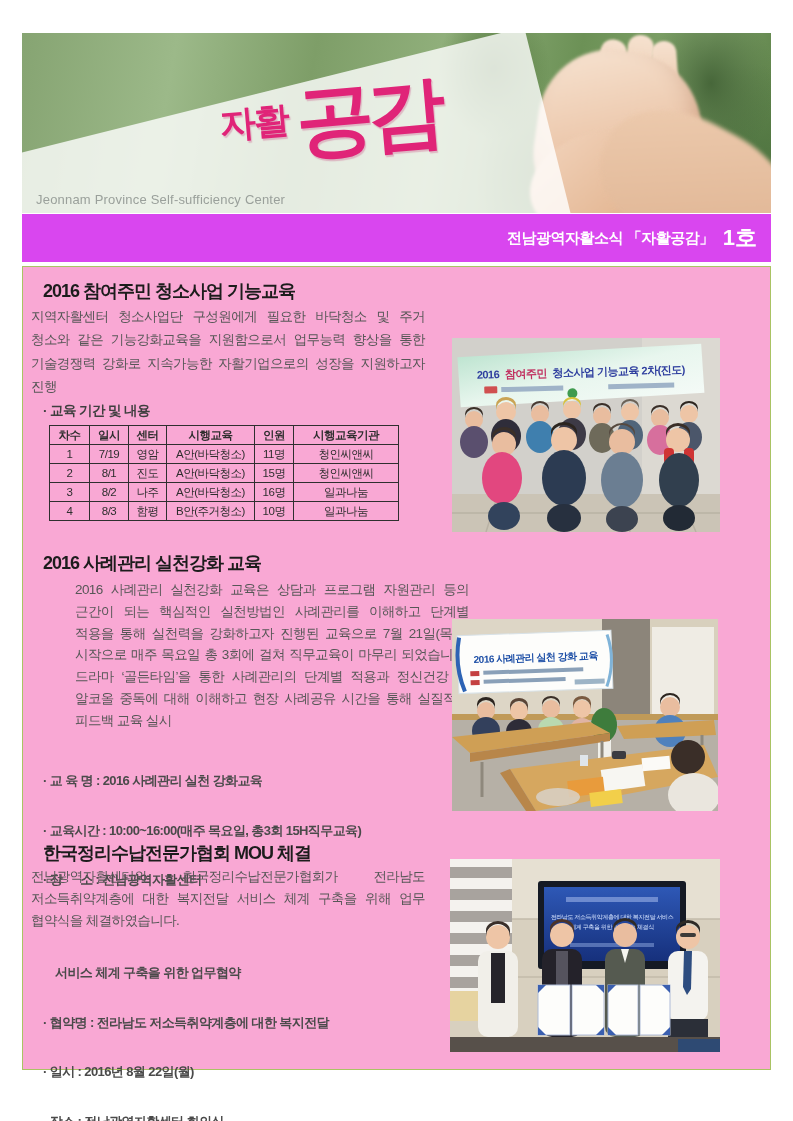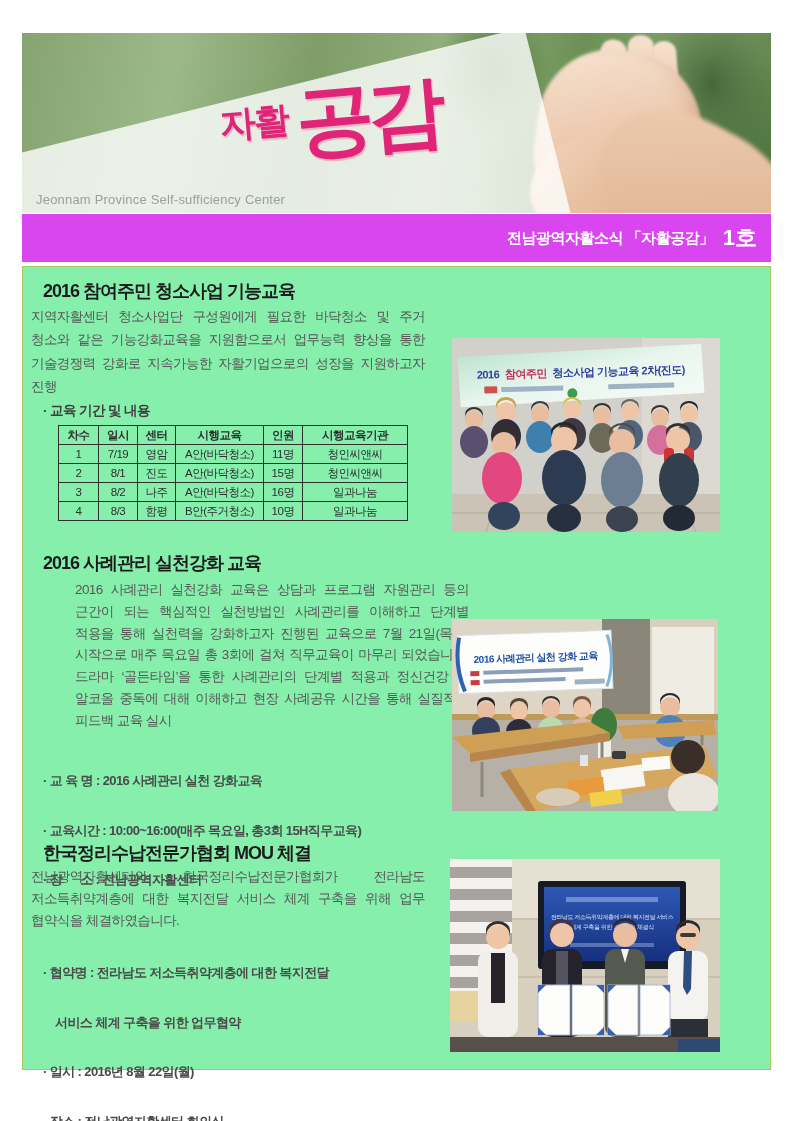--- a/index.html
+++ b/index.html
@@ -40,31 +40,31 @@
 
   
   .issue-bar{position:absolute;left:22px;top:214px;width:749px;height:48px;background:#d946ef;
         display:flex;align-items:center;justify-content:flex-end;gap:9px;
         padding-right:14px;box-sizing:border-box;color:#ffffff;}
   .issue-bar .bar-text{font-size:15px;font-weight:700;letter-spacing:-0.5px;}
   .issue-bar .issue-no{font-size:22px;font-weight:700;}
 
   
   .content-box{position:absolute;left:22px;top:266px;width:749px;height:804px;
-        border:1px solid #aac363;box-sizing:border-box;background:#86efac;}
+        border:1px solid #aac363;box-sizing:border-box;background:#f9a8d4;}
   .sec-title{position:absolute;left:20px;font-size:18px;font-weight:700;color:#1c1c1c;letter-spacing:-1px;}
   .sec-body{position:absolute;left:8px;width:394px;font-size:13.5px;color:#575757;
         text-align:justify;letter-spacing:-0.6px;word-break:keep-all;}
   .bullets{position:absolute;left:20px;width:400px;font-size:13px;font-weight:700;color:#4a4a4a;
         letter-spacing:-0.6px;white-space:pre-wrap;}
   .bullets div{height:19.5px;line-height:19.5px;}
   .list-label{position:absolute;left:20px;font-size:13.5px;font-weight:700;color:#3f3f3f;letter-spacing:-0.6px;}
 
   
-  .edu-table{position:absolute;left:35px;border-collapse:collapse;table-layout:fixed;
+  .edu-table{position:absolute;left:26px;border-collapse:collapse;table-layout:fixed;
         font-size:11.5px;color:#2e2e2e;text-align:center;}
   .edu-table td,.edu-table th{border:1px solid #2f2f2f;height:18px;padding:0 1px;
         overflow:hidden;white-space:nowrap;font-weight:400;letter-spacing:-0.5px;}
   .edu-table th{font-weight:700;}
 
   .photo{position:absolute;overflow:hidden;}
   .photo svg{display:block;}
 </style>
 </head>
 <body>
@@ -330,22 +330,22 @@
         <g>
           <circle cx="236" cy="138" r="17" fill="#3a2e28"></circle>
           <ellipse cx="242" cy="176" rx="26" ry="22" fill="#eae6de"></ellipse>
         </g>
       </svg>
     </div>
 
     <div class="sec-title" style="top:574px;">한국정리수납전문가협회 MOU 체결</div>
     <div class="sec-body" style="top:599px;line-height:21.8px;">전남광역자활센터와 한국정리수납전문가협회가 전라남도 저소득취약계층에 대한 복지전달 서비스 체계 구축을 위해 업무 협약식을 체결하였습니다.</div>
     <div class="bullets" style="top:666px;">
+      <div style="padding-left:6px;">  서비스 체계 구축을 위한 업무협약</div>
       <div>· 협약명 : 전라남도 저소득취약계층에 대한 복지전달</div>
-      <div style="padding-left:6px;">  서비스 체계 구축을 위한 업무협약</div>
       <div>· 일시 : 2016년 8월 22일(월)</div>
       <div>· 장소 : 전남광역자활센터 회의실</div>
     </div>
 
     <div class="photo" style="left:427px;top:592px;width:270px;height:193px;">
       <svg width="270" height="193" viewBox="0 0 270 193">
         <defs>
           <linearGradient id="scr" x1="0" y1="0" x2="0" y2="1">
             <stop offset="0" stop-color="#2e58b6"></stop>
               <stop offset="1" stop-color="#16307c"></stop>

